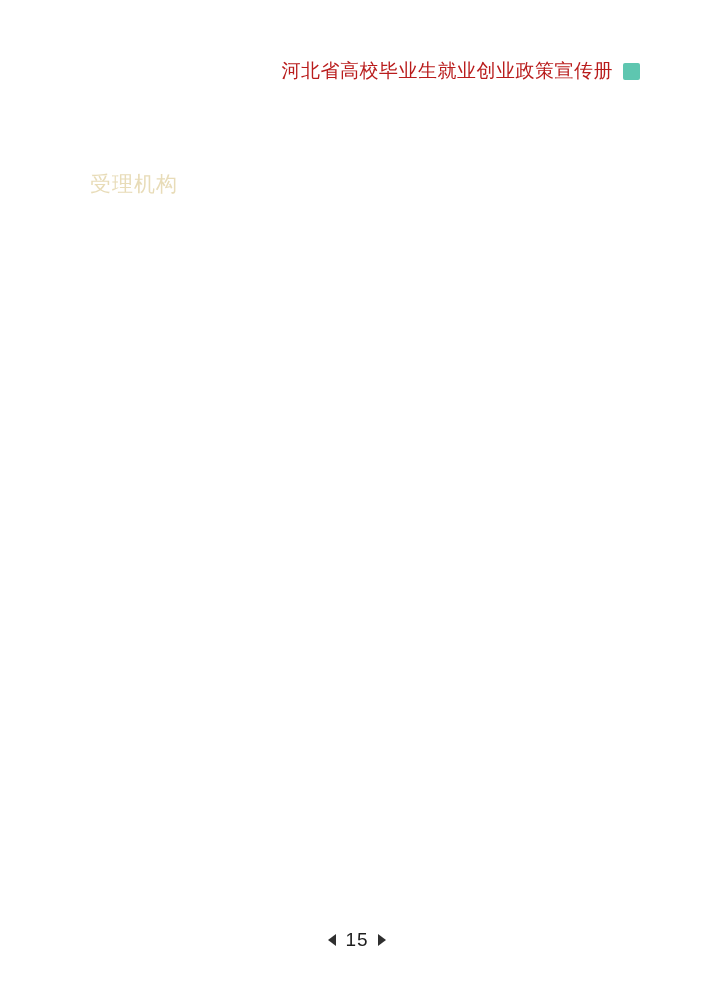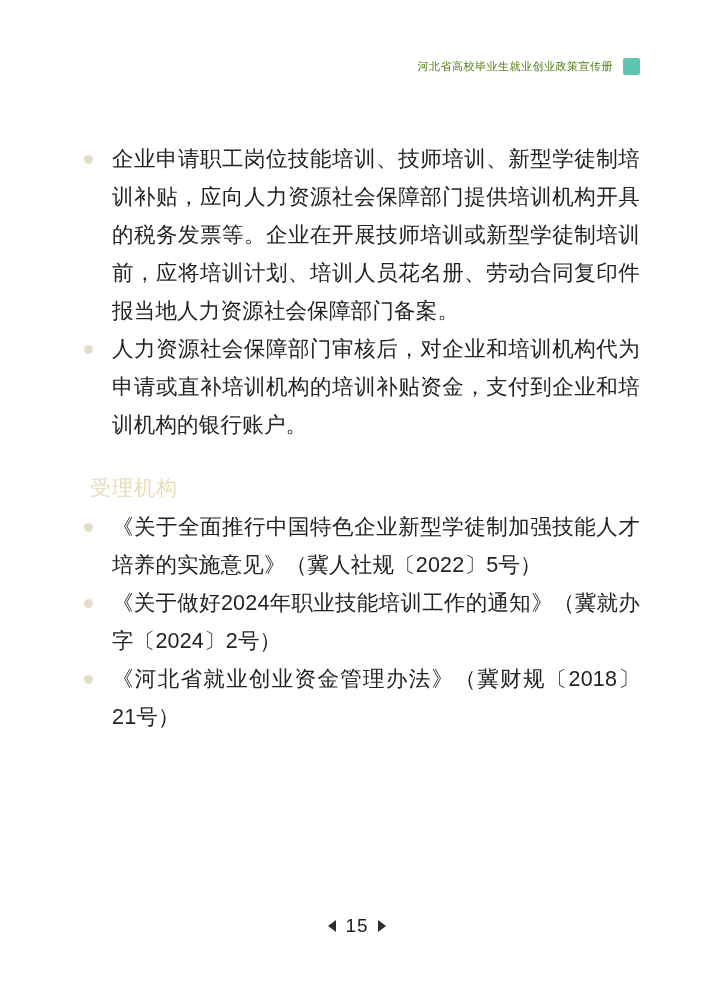--- a/index.html
+++ b/index.html
@@ -19,22 +19,22 @@
   
   .page-header {
     position: absolute;
     top: 58px;
     right: 74px;
     display: flex;
     align-items: center;
     gap: 10px;
   }
   .header-title {
-    font-size: 11px;
-    color: #4d7c0f;
+    font-size: 19px;
+    color: #b91c1c;
     letter-spacing: 0.5px;
     white-space: nowrap;
   }
   .header-mark {
     width: 17px;
     height: 17px;
     background: #5ec6b0;
     border-radius: 2px;
     flex: 0 0 auto;
   }
@@ -77,21 +77,21 @@
   .section-title {
     font-size: 21px;
     color: #e8dcb8;
     margin: 30px 0 6px 16px;
     letter-spacing: 1px;
   }
 
   
   .page-footer {
     position: absolute;
-    bottom: 44px;
+    bottom: 30px;
     left: 0;
     width: 714px;
     display: flex;
     align-items: center;
     justify-content: center;
     gap: 9px;
   }
   .arrow-left, .arrow-right {
     width: 0;
     height: 0;
@@ -113,47 +113,23 @@
 </head>
 <body>
 
 <div class="page-header">
   <span class="header-title">河北省高校毕业生就业创业政策宣传册</span>
   <span class="header-mark"></span>
 </div>
 
 <div class="content">
 
-  <ul class="bullets">
-    <li>
-      <span class="dot"></span>
-      <span>企业申请职工岗位技能培训、技师培训、新型学徒制培训补贴，应向人力资源社会保障部门提供培训机构开具的税务发票等。企业在开展技师培训或新型学徒制培训前，应将培训计划、培训人员花名册、劳动合同复印件报当地人力资源社会保障部门备案。</span>
-    </li>
-    <li>
-      <span class="dot"></span>
-      <span>人力资源社会保障部门审核后，对企业和培训机构代为申请或直补培训机构的培训补贴资金，支付到企业和培训机构的银行账户。</span>
-    </li>
-  </ul>
 
   <div class="section-title">受理机构</div>
 
-  <ul class="bullets">
-    <li>
-      <span class="dot"></span>
-      <span>《关于全面推行中国特色企业新型学徒制加强技能人才培养的实施意见》（冀人社规〔2022〕5号）</span>
-    </li>
-    <li>
-      <span class="dot"></span>
-      <span>《关于做好2024年职业技能培训工作的通知》（冀就办字〔2024〕2号）</span>
-    </li>
-    <li>
-      <span class="dot"></span>
-      <span>《河北省就业创业资金管理办法》（冀财规〔2018〕21号）</span>
-    </li>
-  </ul>
 
 </div>
 
 <div class="page-footer">
   <span class="arrow-left"></span>
   <span class="page-number">15</span>
   <span class="arrow-right"></span>
 </div>
 
 </body></html>

